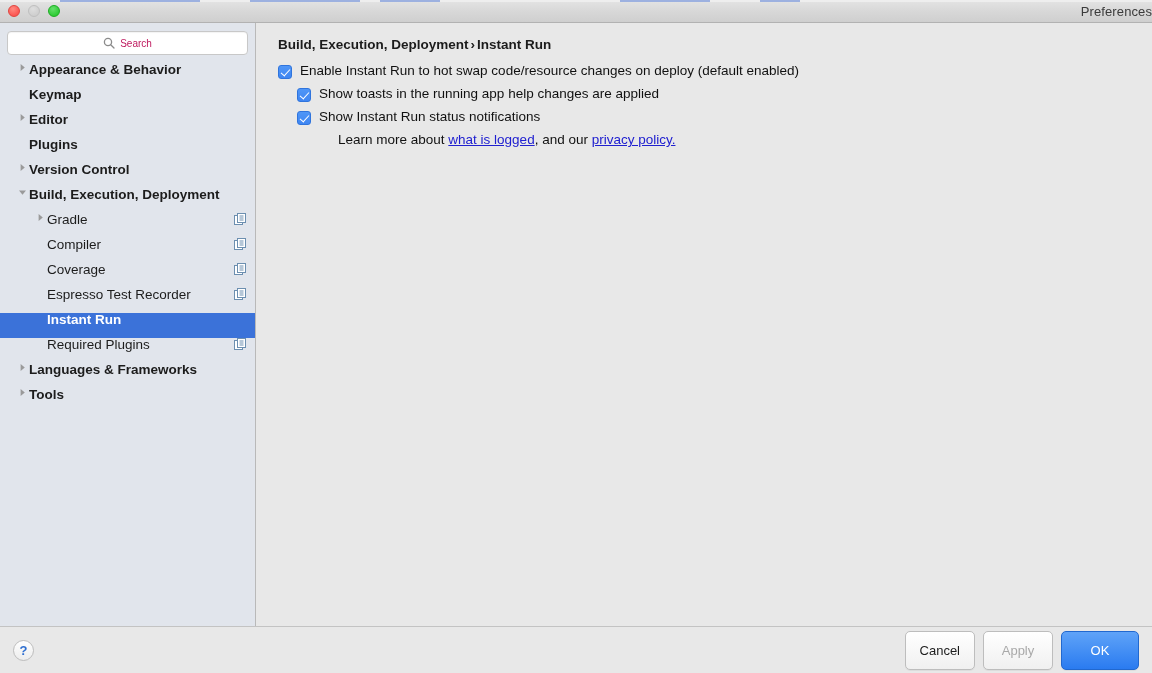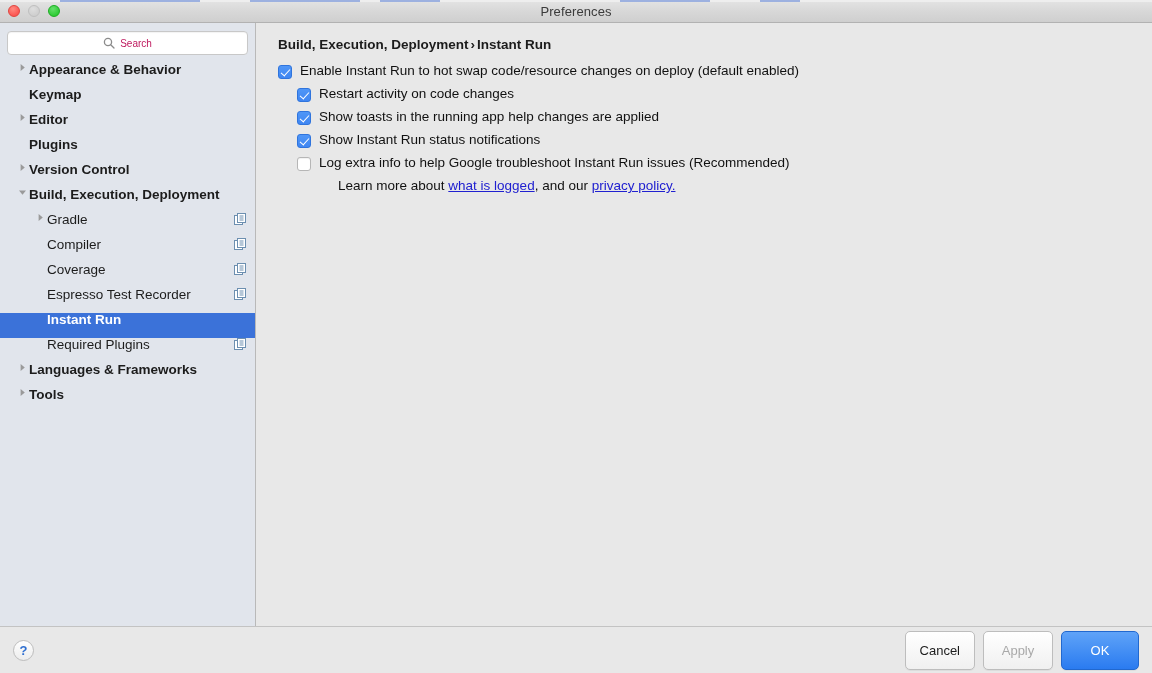--- a/index.html
+++ b/index.html
@@ -25,21 +25,21 @@
 
   
   .titlebar {
     position: relative;
     height: 22px;
     flex: 0 0 22px;
     background: linear-gradient(to bottom, #e4e4e4 0%, #d8d8d8 50%, #cfcfcf 100%);
     border-bottom: 1px solid #b2b2b2;
     display: flex;
     align-items: center;
-    justify-content: center;
+    justify-content: flex-end;
   }
   .titlebar-title {
     font-size: 13px;
     color: #3b3b3b;
     font-family: "Liberation Sans", sans-serif;
     letter-spacing: 0.1px;
   }
   .traffic {
     position: absolute;
     left: 8px;
@@ -457,33 +457,25 @@
         <span>Build, Execution, Deployment</span><span class="bc-sep">›</span><span>Instant Run</span>
       </div>
 
       <div id="options">
           <div class="opt-row">
             <span class="cb on"></span>
             <span class="opt-label">Enable Instant Run to hot swap code/resource changes on deploy (default enabled)</span>
           </div>
           <div class="opt-row indent">
             <span class="cb on"></span>
-            <span class="opt-label">Restart activity on code changes</span>
-          </div>
-          <div class="opt-row indent">
-            <span class="cb on"></span>
             <span class="opt-label">Show toasts in the running app help changes are applied</span>
           </div>
           <div class="opt-row indent">
             <span class="cb on"></span>
             <span class="opt-label">Show Instant Run status notifications</span>
-          </div>
-          <div class="opt-row indent">
-            <span class="cb off"></span>
-            <span class="opt-label">Log extra info to help Google troubleshoot Instant Run issues (Recommended)</span>
           </div>
         </div>
 
       <div class="opt-row learn">
         <span class="learn-text"><span>Learn more about </span><a class="link">what is logged</a><span>, and our </span><a class="link">privacy policy.</a></span>
       </div>
     </div>
 
   </div>
 

